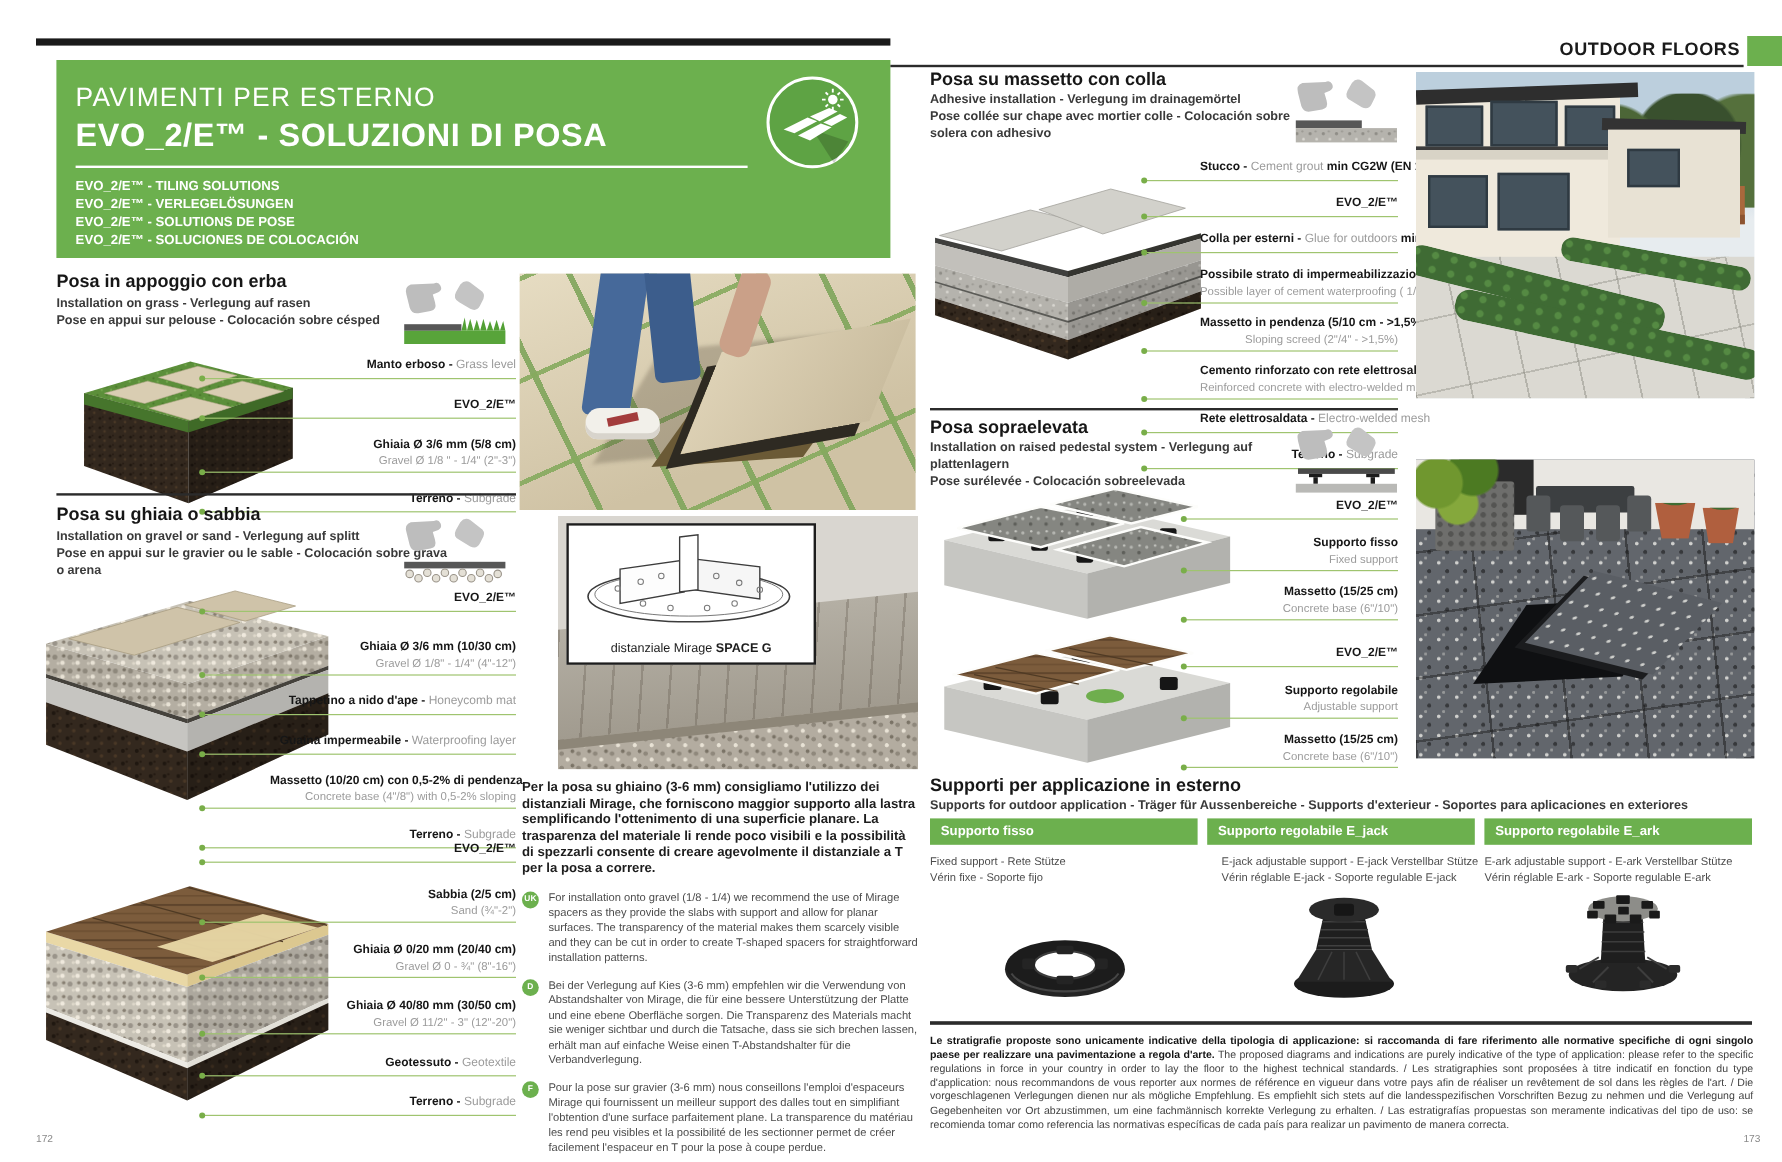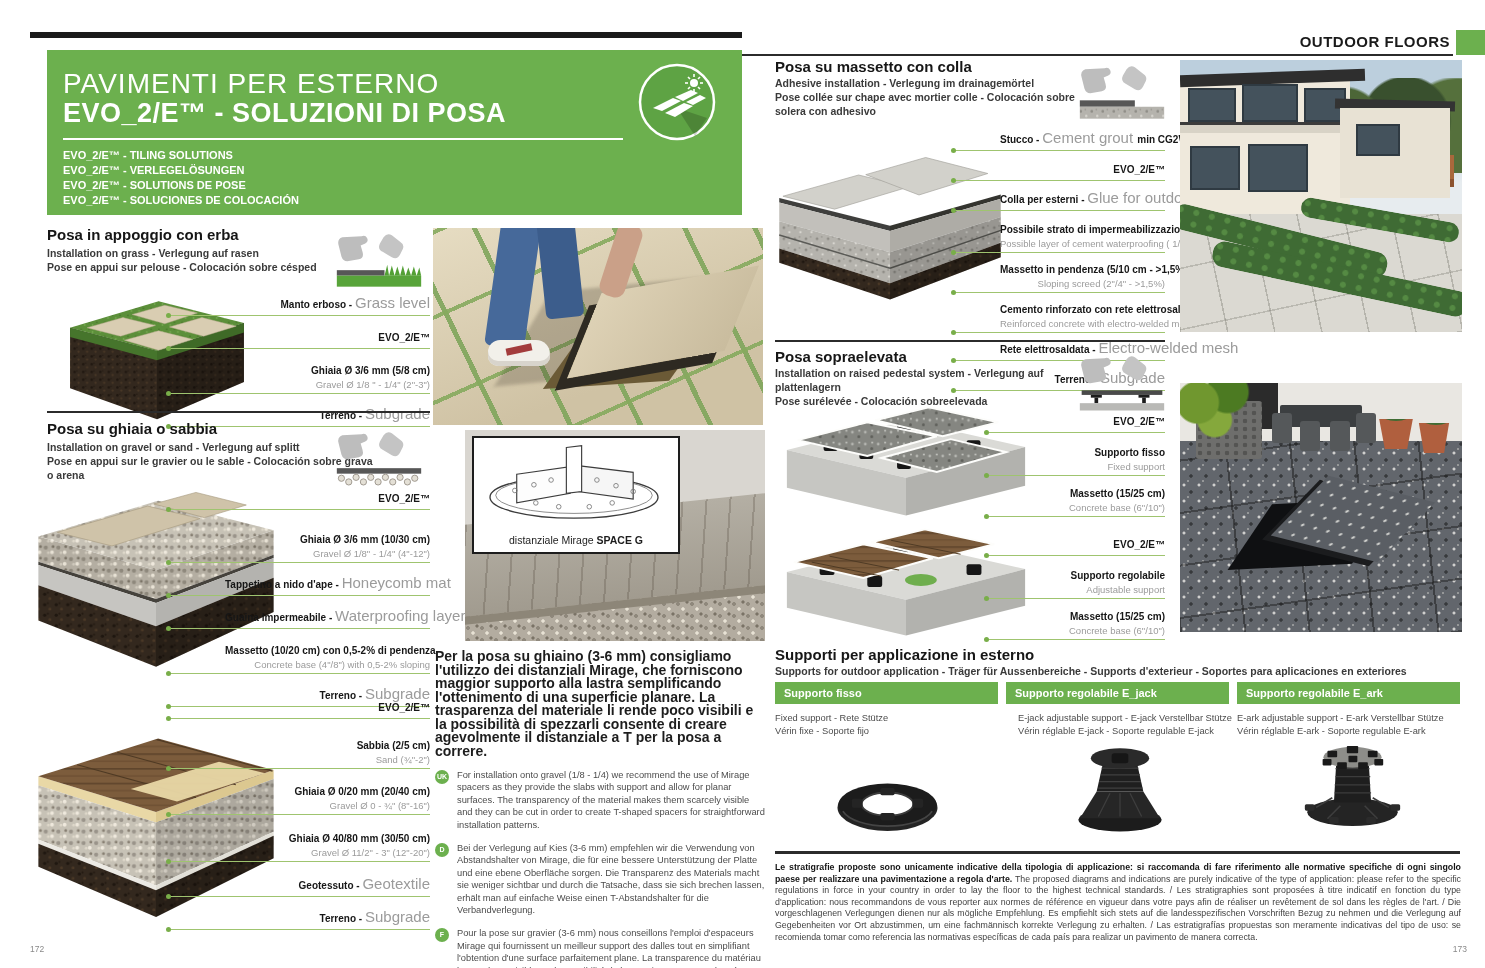--- a/index.html
+++ b/index.html
@@ -4,37 +4,37 @@
 <style>
   html,body{margin:0;padding:0;}
   body{
     width:1485px;height:968px;position:relative;background:#ffffff;
     font-family:"Liberation Sans",sans-serif;color:#1d1d1d;overflow:hidden;
   }
   .abs{position:absolute;}
   
   .toprule-left{position:absolute;left:30px;top:32px;width:712px;height:6px;background:#1a1a1a;}
   .greenbox{position:absolute;left:47px;top:50px;width:695px;height:165px;background:#6cb04e;}
-  .greenbox .pretitle{position:absolute;left:16px;top:18px;font-size:28px;font-weight:400;color:#fff;letter-spacing:1px;}
+  .greenbox .pretitle{position:absolute;left:16px;top:18px;font-size:22px;font-weight:400;color:#fff;letter-spacing:1px;}
   .greenbox .title{position:absolute;left:16px;top:48px;font-size:27px;font-weight:700;color:#fff;letter-spacing:.5px;}
   .greenbox .rule{position:absolute;left:16px;top:88px;width:560px;height:2px;background:#fff;}
   .greenbox .langs{position:absolute;left:16px;top:98px;font-size:11px;font-weight:700;color:#fff;line-height:15px;}
   .hdr-icon{position:absolute;left:590px;top:12px;}
   
   .of-title{position:absolute;right:35px;top:33px;font-size:15px;font-weight:700;letter-spacing:.5px;color:#1a1a1a;}
   .of-rule{position:absolute;left:742px;top:54px;width:711px;height:2px;background:#2b2b2b;}
   .of-tab{position:absolute;right:0;top:30px;width:29px;height:25px;background:#6cb04e;}
   
   .sec-title{font-size:15px;font-weight:700;color:#161616;}
   .sec-sub{font-size:10.5px;font-weight:700;color:#3a3a3a;line-height:14px;margin-top:3px;}
   
   .lgroup{position:absolute;}
   .lrow{position:relative;text-align:right;white-space:nowrap;padding-bottom:4px;margin-bottom:11px;}
   .lrow .lb{font-weight:700;font-size:10px;color:#161616;}
-  .lrow .lgr{font-size:15px;color:#9b9b9b;font-weight:400;}
+  .lrow .lgr{font-size:10px;color:#9b9b9b;font-weight:400;}
   .lrow .l2{font-size:9.5px;color:#9b9b9b;margin-top:1px;}
   .leader{position:absolute;left:calc(-1 * var(--ext,0px));right:0;bottom:0;height:0;border-bottom:1px solid #9fc46f;}
   .leader::before{content:"";position:absolute;left:-1px;top:-2px;width:5px;height:5px;border-radius:50%;background:#79ae49;}
   .divider{position:absolute;height:2px;background:#2b2b2b;}
   
   .picto{position:absolute;width:88px;height:62px;}
   
   .photo{position:absolute;overflow:hidden;}
   .ph-grasslay{background:linear-gradient(160deg,#e6dcc2,#cfc2a4 70%);}
   .ph-grasslay .joints1{position:absolute;inset:0;background:repeating-linear-gradient(64deg,transparent 0 58px,#7fa55b 58px 63px);opacity:.9;}
@@ -54,21 +54,21 @@
      background-size:14px 12px;}
   .ph-gravel .slab{position:absolute;left:0px;top:78px;width:318px;height:92px;transform:skewY(-6deg);
      background:linear-gradient(#b4afa4,#a19b8f);
      background-image:repeating-linear-gradient(94deg,rgba(84,74,62,.28) 0 2px,transparent 2px 24px),linear-gradient(#b4afa4,#a19b8f);
      border-bottom:8px solid #8d8678;}
   .inset{position:absolute;left:7px;top:6px;width:204px;height:114px;background:#fff;border:2px solid #1d1d1d;}
   .inset .cap{position:absolute;left:0;right:0;bottom:6px;text-align:center;font-size:10.5px;color:#1d1d1d;}
   .inset .cap b{font-weight:700;}
   
   .midtext{position:absolute;left:435px;top:650px;width:330px;}
-  .intro{font-size:14px;font-weight:700;color:#1d1d1d;line-height:13.5px;text-align:left;}
+  .intro{font-size:11px;font-weight:700;color:#1d1d1d;line-height:13.5px;text-align:left;}
   .para{position:relative;margin-top:11px;padding-left:22px;}
   .badge{position:absolute;left:0;top:1px;width:14px;height:14px;border-radius:50%;background:#6cb04e;color:#fff;
      font-size:7px;font-weight:700;text-align:center;line-height:14px;}
   .ptext{font-size:9.3px;color:#4c4c4c;line-height:12.4px;}
   
   .ph-house{background:linear-gradient(#bccfdd 0 28%,#e7ecef 45%,#e7ecef);}
   .ph-house .trees{position:absolute;right:-20px;top:18px;width:200px;height:95px;
      background:radial-gradient(circle at 30% 55%,#4c6637 28%,transparent 30%),radial-gradient(circle at 62% 45%,#39502e 32%,transparent 34%),radial-gradient(circle at 88% 60%,#55703c 30%,transparent 32%),radial-gradient(circle at 12% 40%,#61793f 22%,transparent 24%);}
   .ph-house .fence{position:absolute;right:8px;top:95px;width:90px;height:32px;background:#a9683c;box-shadow:inset 0 -8px 0 #8c5330;}
   .ph-house .bldg{position:absolute;left:0;top:20px;width:170px;height:135px;background:#efe9dc;}

